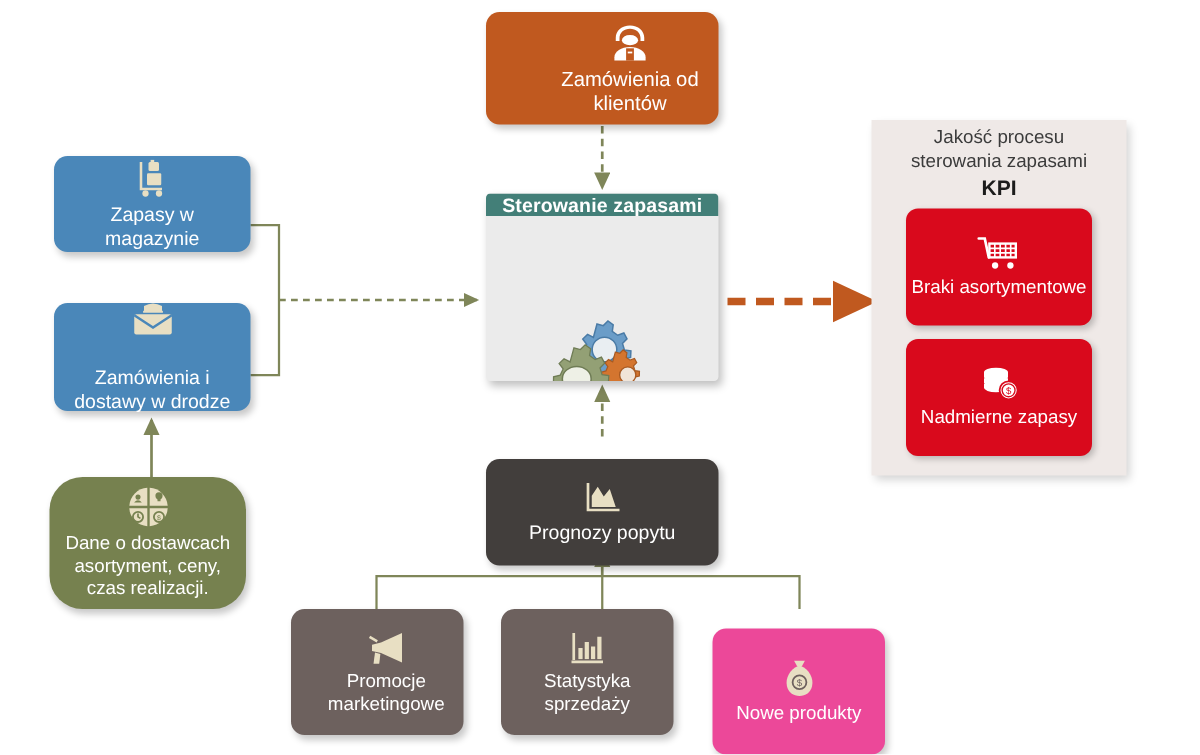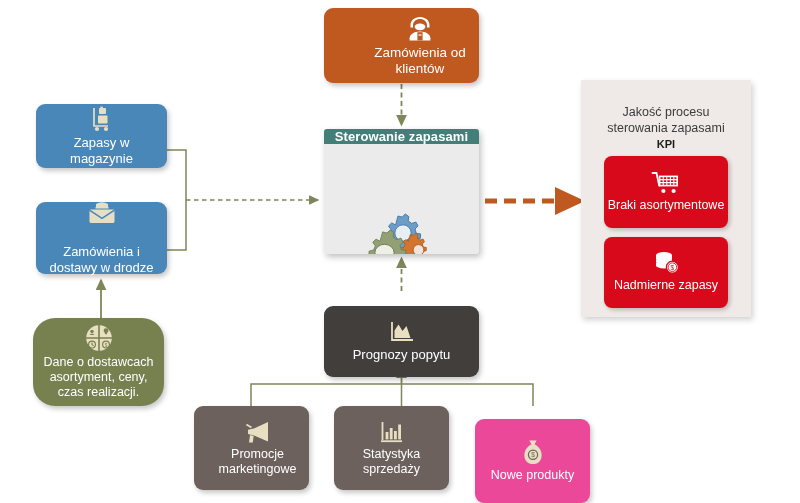--- a/index.html
+++ b/index.html
@@ -92,33 +92,33 @@
   #kpi-panel {
     position: absolute;
     left: 581px; top: 80px;
     width: 170px; height: 237px;
     box-sizing: border-box;
     background: #efe9e7;
     box-shadow: 2px 3px 6px rgba(0,0,0,0.18);
     display: flex;
     flex-direction: column;
     align-items: center;
-    padding-top: 25px;
+    padding-top: 4px;
     z-index: 5;
   }
   #kpi-title {
     color: #3b3b3b;
     font-size: 12.5px;
     text-align: center;
     line-height: 1.25;
     white-space: pre-line;
   }
   #kpi-acronym {
     color: #1c1c1c;
-    font-size: 11px;
+    font-size: 14px;
     font-weight: bold;
     margin-top: 2px;
     margin-bottom: 6px;
   }
   .kpi-card {
     width: 124px;
     height: 78px;
     background: #d9091c;
     border-radius: 8px;
     color: #ffffff;

